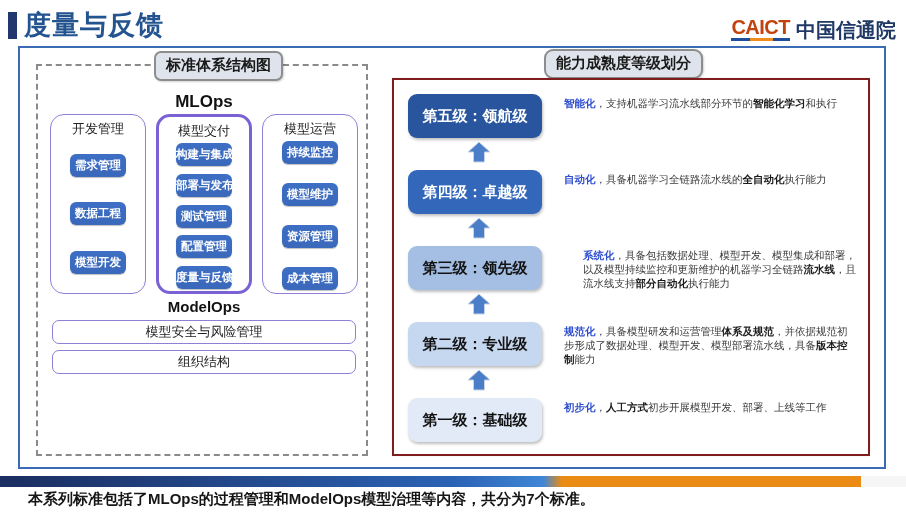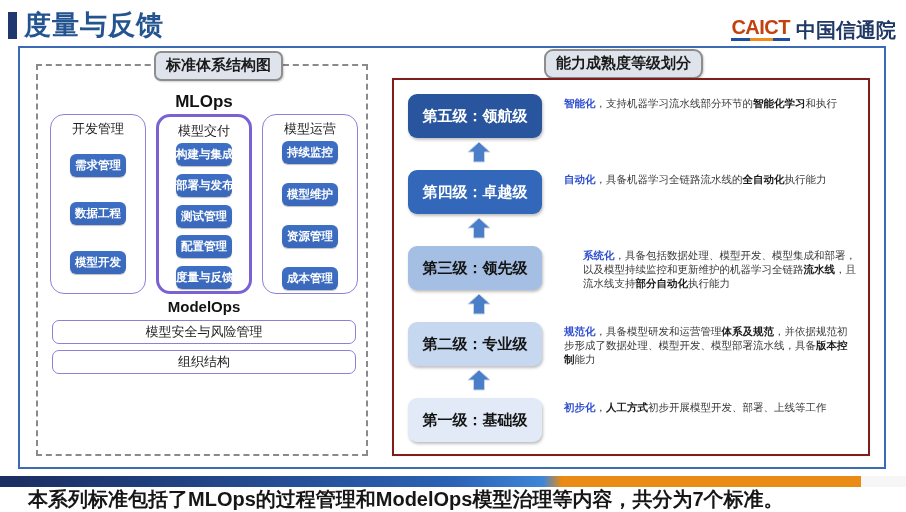--- a/index.html
+++ b/index.html
@@ -209,21 +209,21 @@
       #1b2f63 0%, #1b2f63 2%,
       #2b62b4 50%, #3f86d6 60%,
       #e98b14 62%, #e98b14 95%,
       #f6f6f6 95%, #f6f6f6 100%);
   }
   .footer-text {
     position: absolute; left: 0; top: 487px;
     width: 906px; height: 25px;
     display: flex; align-items: center;
     padding-left: 28px;
-    font-size: 20px; font-weight: bold;
+    font-size: 15px; font-weight: bold;
     color: #161616;
     background: #ffffff;
     white-space: nowrap;
   }
 </style>
 </head>
 <body>
 
 <div class="slide">
 

